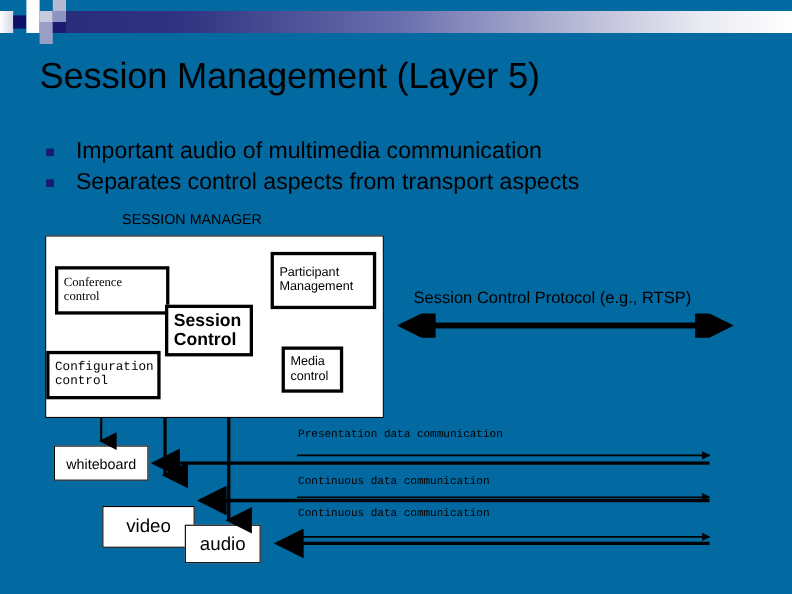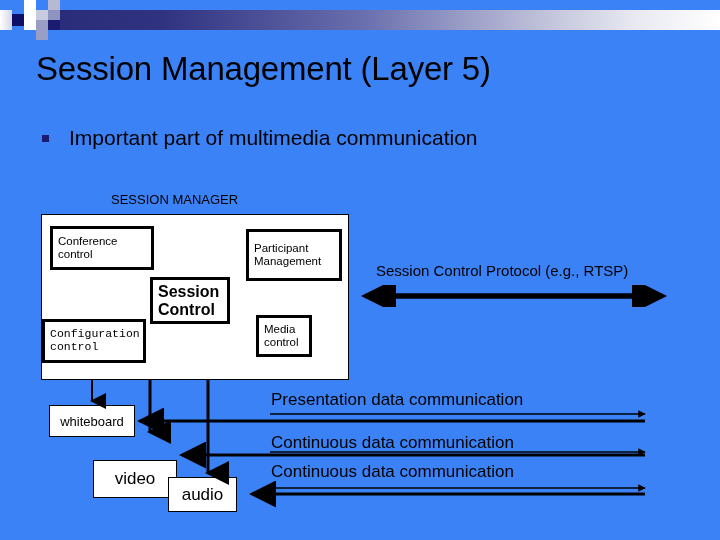--- a/index.html
+++ b/index.html
@@ -7,21 +7,21 @@
     padding: 0;
     background: #ffffff;
   }
   body {
     font-family: "Liberation Sans", sans-serif;
   }
   #slide {
     position: relative;
     width: 720px;
     height: 540px;
-    background: #3b82f6;
+    background: #0369a1;
     overflow: hidden;
   }
 
   
   #header-band {
     position: absolute;
     left: 0;
     top: 0;
     width: 720px;
     height: 40px;
@@ -113,21 +113,21 @@
     padding-left: 5px;
   }
   .inner-box .ln {
     display: block;
     line-height: 1.12;
     white-space: nowrap;
   }
   .small-box { font-size: 11.5px; }
   .big-box   { font-size: 16px; font-weight: bold; }
 
-  #box-conference   { left: 8px;   top: 11px;  width: 104px; height: 44px; }
+  #box-conference   { left: 8px;   top: 27px;  width: 104px; height: 44px; font-family: Liberation Serif, serif; }
   #box-participant  { left: 204px; top: 14px;  width: 96px;  height: 52px; }
   #box-session-ctrl { left: 108px; top: 62px;  width: 80px;  height: 47px; }
   #box-media        { left: 214px; top: 100px; width: 56px;  height: 42px; }
   #box-config       { left: 0px;   top: 104px; width: 104px; height: 44px; font-family: Liberation Mono, monospace; }
 
   
   #protocol-text {
     position: absolute;
     left: 376px;
     top: 262px;
@@ -165,23 +165,24 @@
     margin-top: 24px;
   }
   #box-audio {
     left: 168px; top: 477px; width: 69px; height: 35px;
     font-size: 17px;
   }
 
   
   .data-label {
     position: absolute;
-    font-size: 17px;
-    color: #000000;
-    white-space: nowrap;
+    font-size: 10px;
+    color: #000000;
+    white-space: nowrap;
+    font-family: Liberation Mono, monospace;
   }
   #label-presentation { left: 271px; top: 390px; }
   #label-continuous-1 { left: 271px; top: 433px; }
   #label-continuous-2 { left: 271px; top: 462px; }
 
   
   #connectors {
     position: absolute;
     left: 0;
     top: 0;
@@ -218,21 +219,25 @@
     <div class="sq" style="left:48px; top:20px; width:12px; height:10px; background:#1b1b72;"></div>
     <div class="sq" style="left:36px; top:30px; width:12px; height:10px; background:#9a9dc6;"></div>
     <div class="sq" style="left:24px; top:0px;  width:12px; height:10px; background:#ffffff;"></div>
   </div>
 
   <div id="page-title">Session Management (Layer 5)</div>
 
   <div id="bullets">
     <div class="bullet-row">
       <span class="bullet-mark"></span>
-      <span class="bullet-text">Important part of multimedia communication</span>
+      <span class="bullet-text">Important audio of multimedia communication</span>
+    </div>
+    <div class="bullet-row">
+      <span class="bullet-mark"></span>
+      <span class="bullet-text">Separates control aspects from transport aspects</span>
     </div>
   </div>
 
   <div id="sm-label">SESSION MANAGER</div>
 
   <div id="sm-box">
     <div class="inner-box small-box" id="box-conference">
       <span class="ln">Conference</span>
       <span class="ln">control</span>
     </div>

